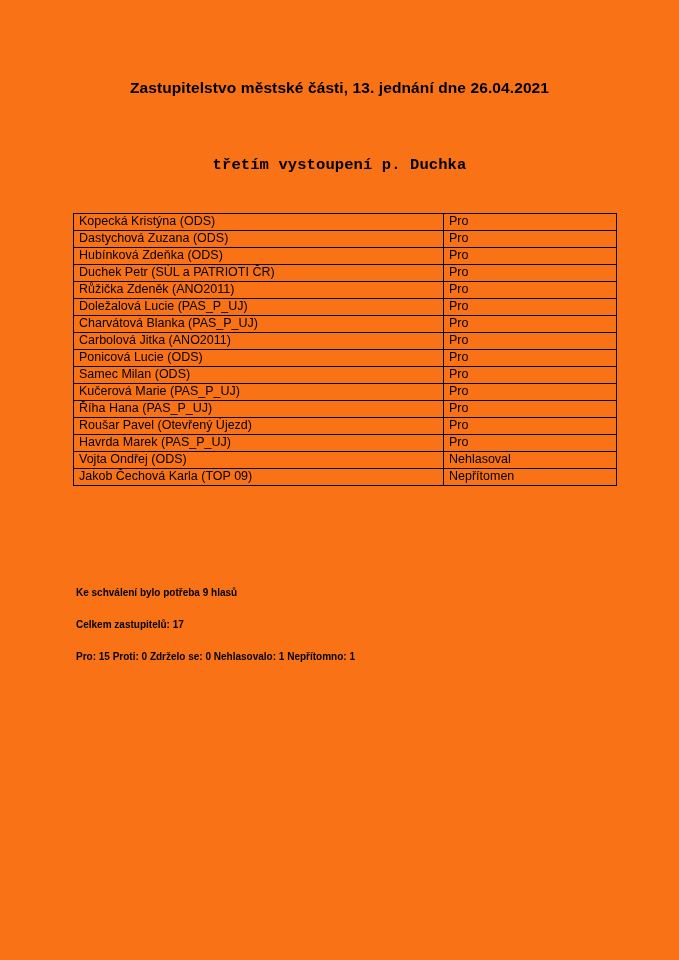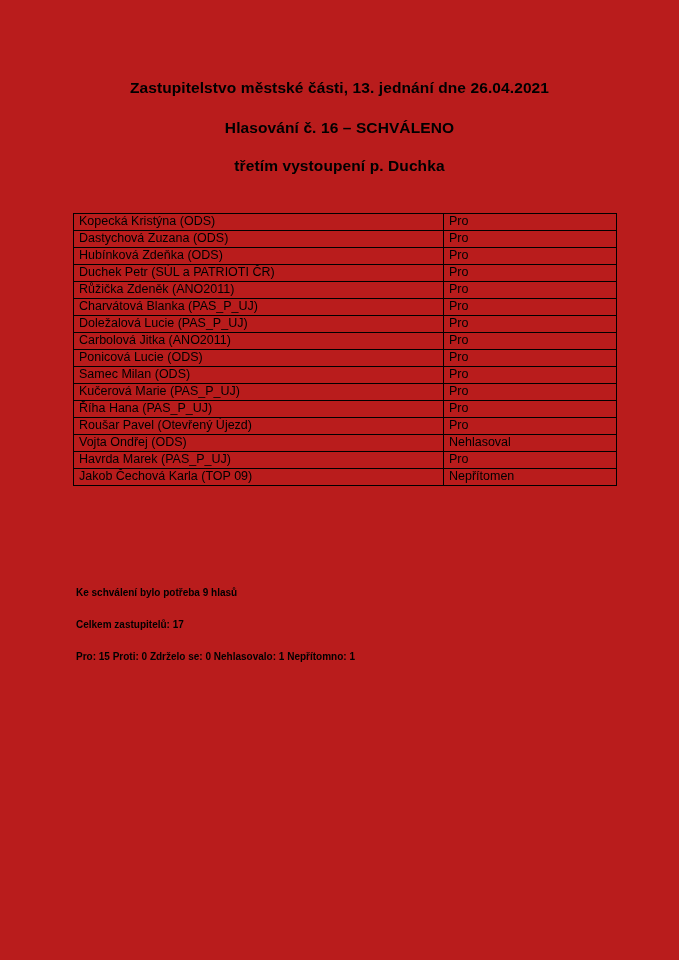--- a/index.html
+++ b/index.html
@@ -8,35 +8,35 @@
     width: 679px;
     height: 960px;
     position: relative;
     font-family: "Liberation Sans", sans-serif;
     color: #000000;
     overflow: hidden;
   }
   .doc-page {
     position: absolute;
     inset: 0;
-    background: #b91c1c;
+    background: #f97316;
   }
   .title-line {
     position: absolute;
     left: 0;
     width: 100%;
     text-align: center;
     font-weight: bold;
     font-size: 15.5px;
     line-height: 19px;
     letter-spacing: 0.1px;
   }
   .title-1 { top: 78px; }
   .title-2 { top: 118px; }
-  .title-3 { top: 156px; }
+  .title-3 { top: 156px; font-family: Liberation Mono, monospace; }
 
   table.vote-table {
     position: absolute;
     top: 213px;
     left: 73px;
     width: 543px;
     border-collapse: collapse;
     table-layout: fixed;
   }
   table.vote-table td {
@@ -66,21 +66,20 @@
     white-space: nowrap;
   }
 </style>
 </head>
 <body>
 
 <div class="doc-page">
 
   <div class="title-line title-1">Zastupitelstvo městské části, 13. jednání dne 26.04.2021</div>
 
-  <div class="title-line title-2">Hlasování č. 16 – SCHVÁLENO</div>
 
   <div class="title-line title-3">třetím vystoupení p. Duchka</div>
 
   <table class="vote-table">
     <tbody>
     <tr>
       <td class="name-cell">Kopecká Kristýna (ODS)</td>
       <td class="vote-cell">Pro</td>
     </tr>
 
@@ -98,26 +97,26 @@
       <td class="name-cell">Duchek Petr (SÚL a PATRIOTI ČR)</td>
       <td class="vote-cell">Pro</td>
     </tr>
 
     <tr>
       <td class="name-cell">Růžička Zdeněk (ANO2011)</td>
       <td class="vote-cell">Pro</td>
     </tr>
 
     <tr>
-      <td class="name-cell">Charvátová Blanka (PAS_P_UJ)</td>
+      <td class="name-cell">Doležalová Lucie (PAS_P_UJ)</td>
       <td class="vote-cell">Pro</td>
     </tr>
 
     <tr>
-      <td class="name-cell">Doležalová Lucie (PAS_P_UJ)</td>
+      <td class="name-cell">Charvátová Blanka (PAS_P_UJ)</td>
       <td class="vote-cell">Pro</td>
     </tr>
 
     <tr>
       <td class="name-cell">Carbolová Jitka (ANO2011)</td>
       <td class="vote-cell">Pro</td>
     </tr>
 
 
     <tr>
@@ -139,27 +138,27 @@
       <td class="name-cell">Říha Hana (PAS_P_UJ)</td>
       <td class="vote-cell">Pro</td>
     </tr>
 
     <tr>
       <td class="name-cell">Roušar Pavel (Otevřený Újezd)</td>
       <td class="vote-cell">Pro</td>
     </tr>
 
     <tr>
-      <td class="name-cell">Vojta Ondřej (ODS)</td>
-      <td class="vote-cell">Nehlasoval</td>
+      <td class="name-cell">Havrda Marek (PAS_P_UJ)</td>
+      <td class="vote-cell">Pro</td>
     </tr>
 
     <tr>
-      <td class="name-cell">Havrda Marek (PAS_P_UJ)</td>
-      <td class="vote-cell">Pro</td>
+      <td class="name-cell">Vojta Ondřej (ODS)</td>
+      <td class="vote-cell">Nehlasoval</td>
     </tr>
 
     <tr>
       <td class="name-cell">Jakob Čechová Karla (TOP 09)</td>
       <td class="vote-cell">Nepřítomen</td>
     </tr>
   </tbody>
   </table>
 
   <div class="summary">

